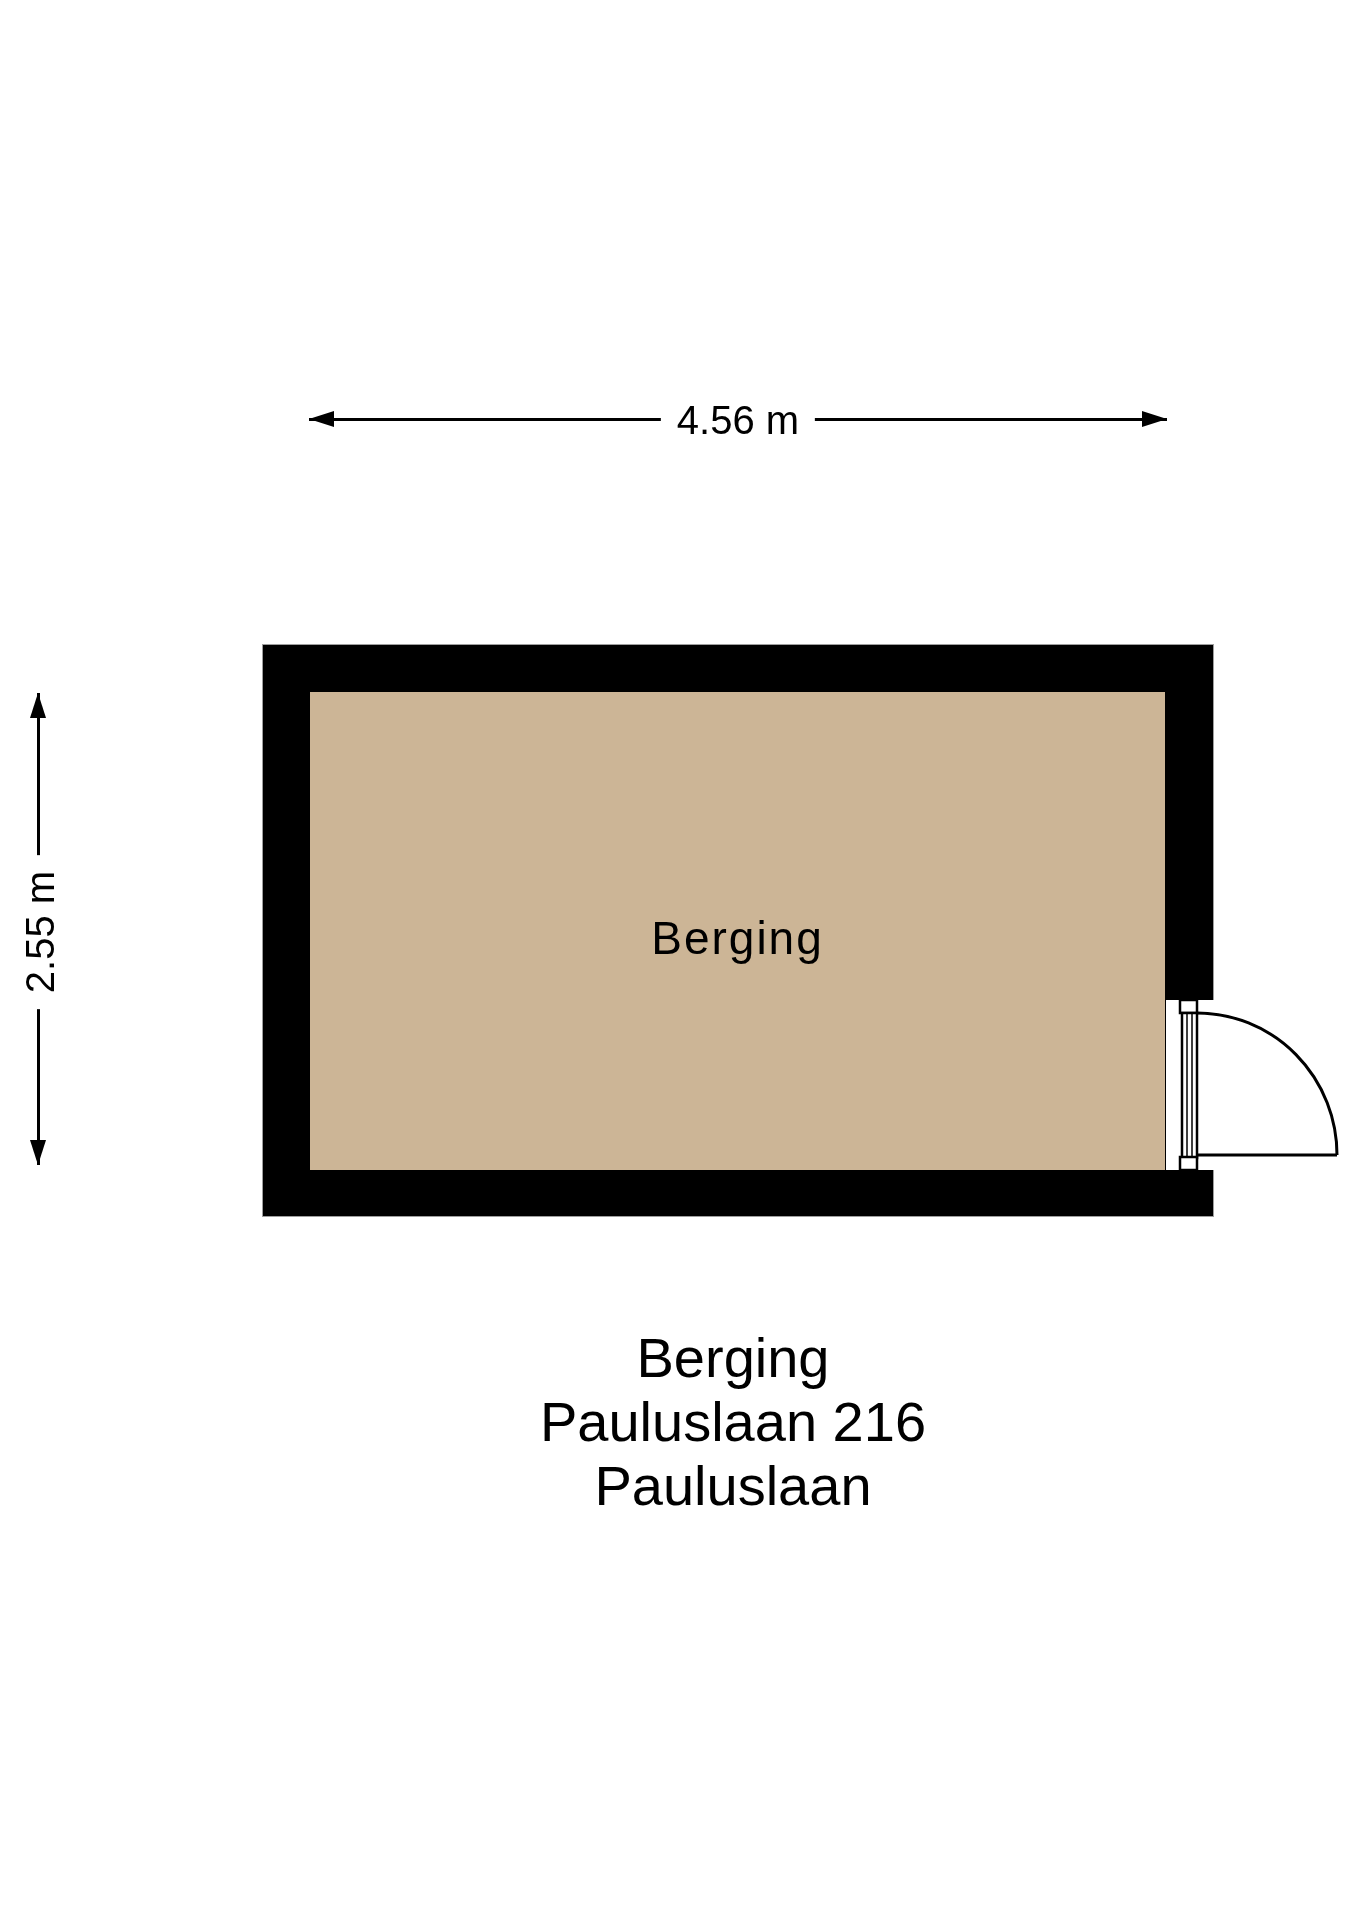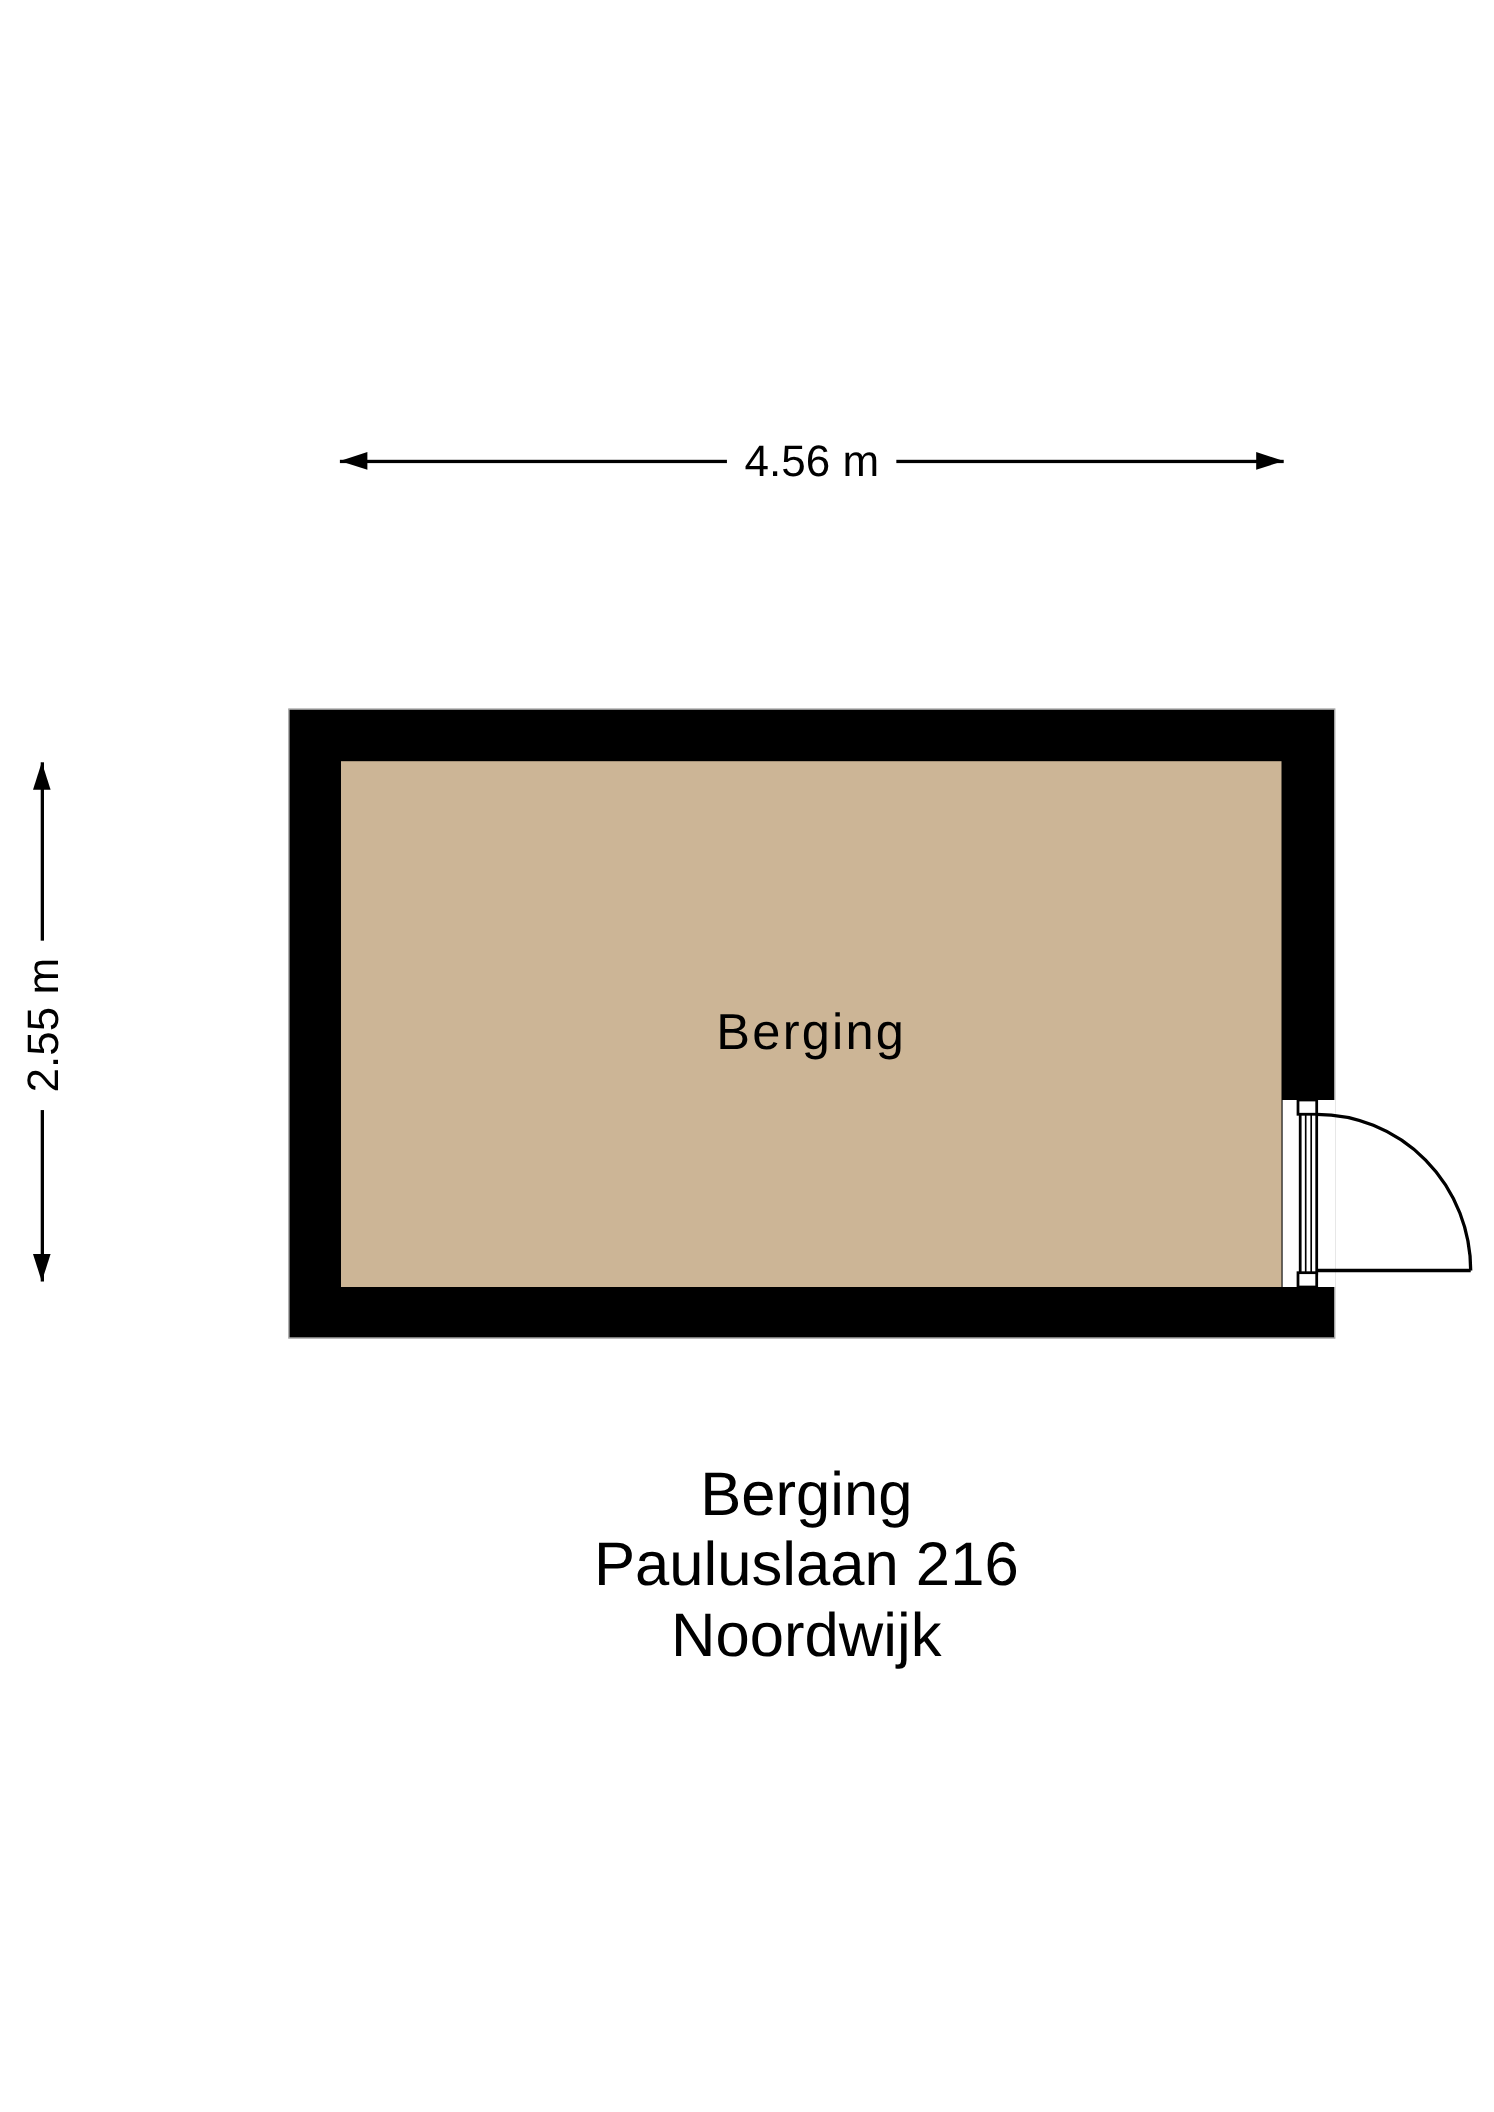--- a/index.html
+++ b/index.html
@@ -73,16 +73,16 @@
     <rect class="frame" x="1180" y="1000" width="17" height="13"></rect>
     <rect class="frame" x="1182" y="1013" width="15" height="145"></rect>
     <line class="stroke" x1="1187" y1="1013" x2="1187" y2="1158" stroke-width="1.5"></line>
     <line class="stroke" x1="1192" y1="1013" x2="1192" y2="1158" stroke-width="1.5"></line>
     <rect class="frame" x="1180" y="1157" width="17" height="13"></rect>
   </svg>
 
   <div class="abs" id="address">
     <div>Berging</div>
     <div>Pauluslaan 216</div>
-    <div>Noordwijk</div>
+    <div>Pauluslaan</div>
   </div>
 
 </div>
 
 </body></html>

